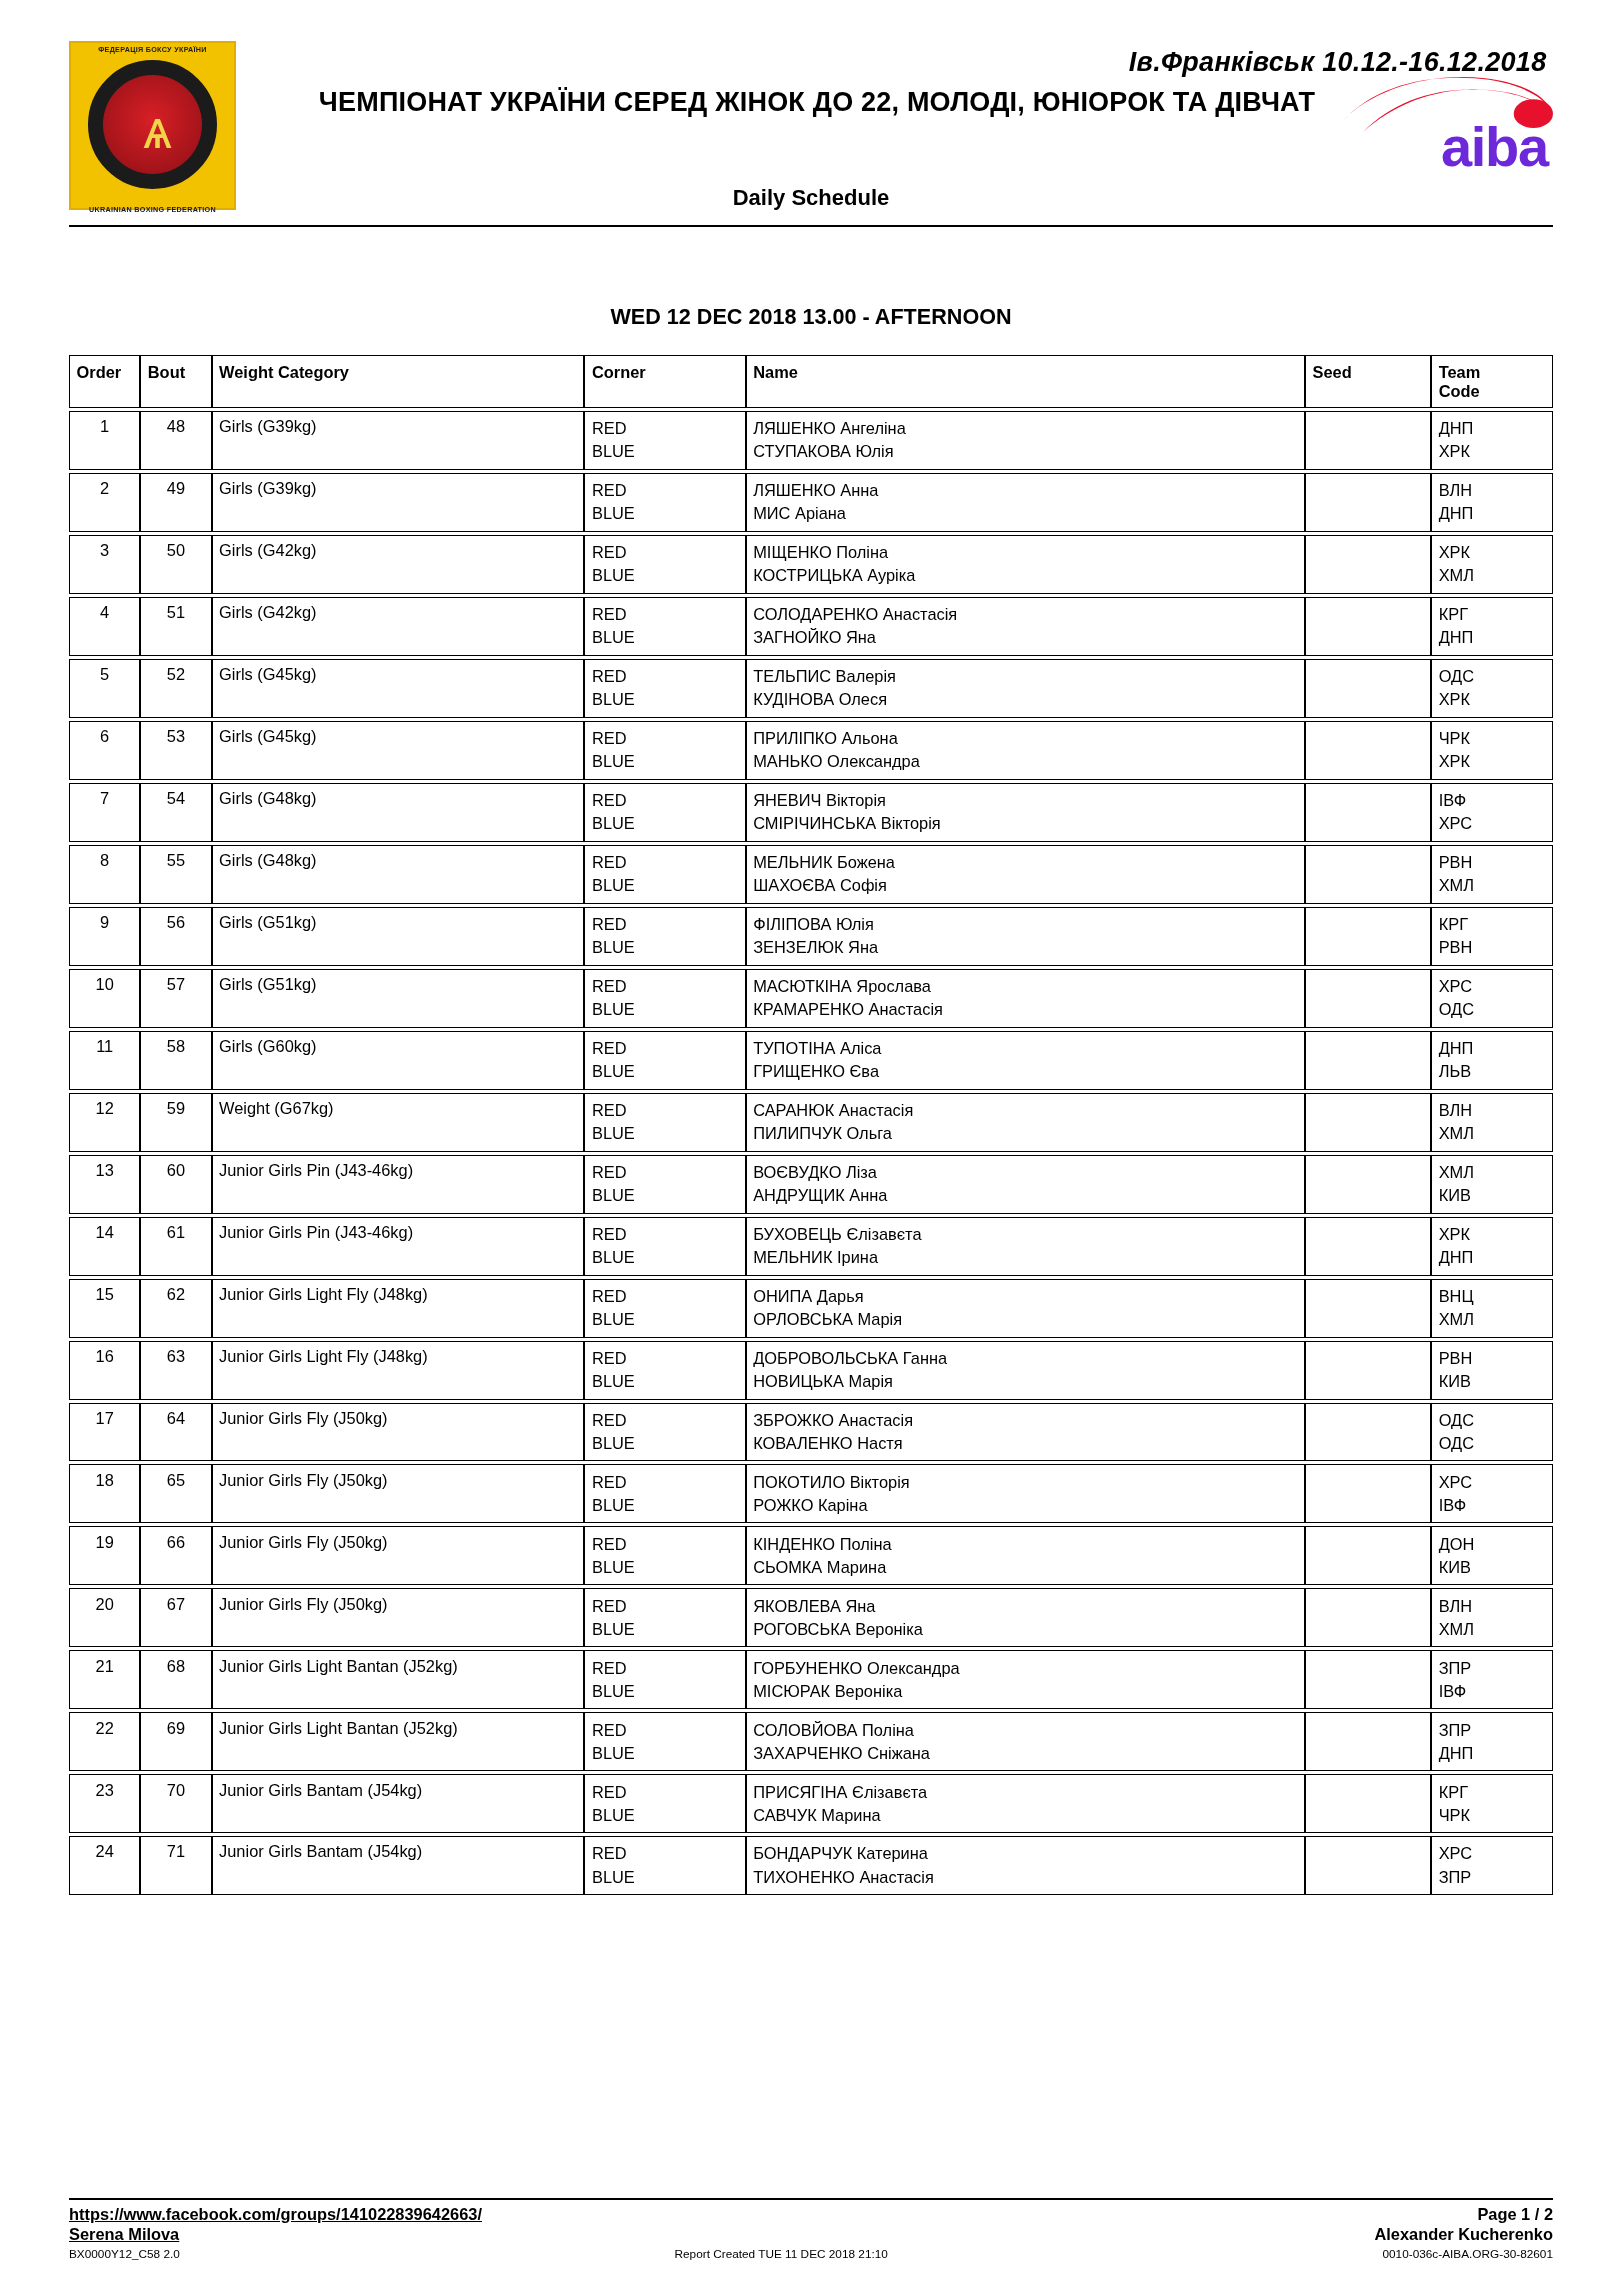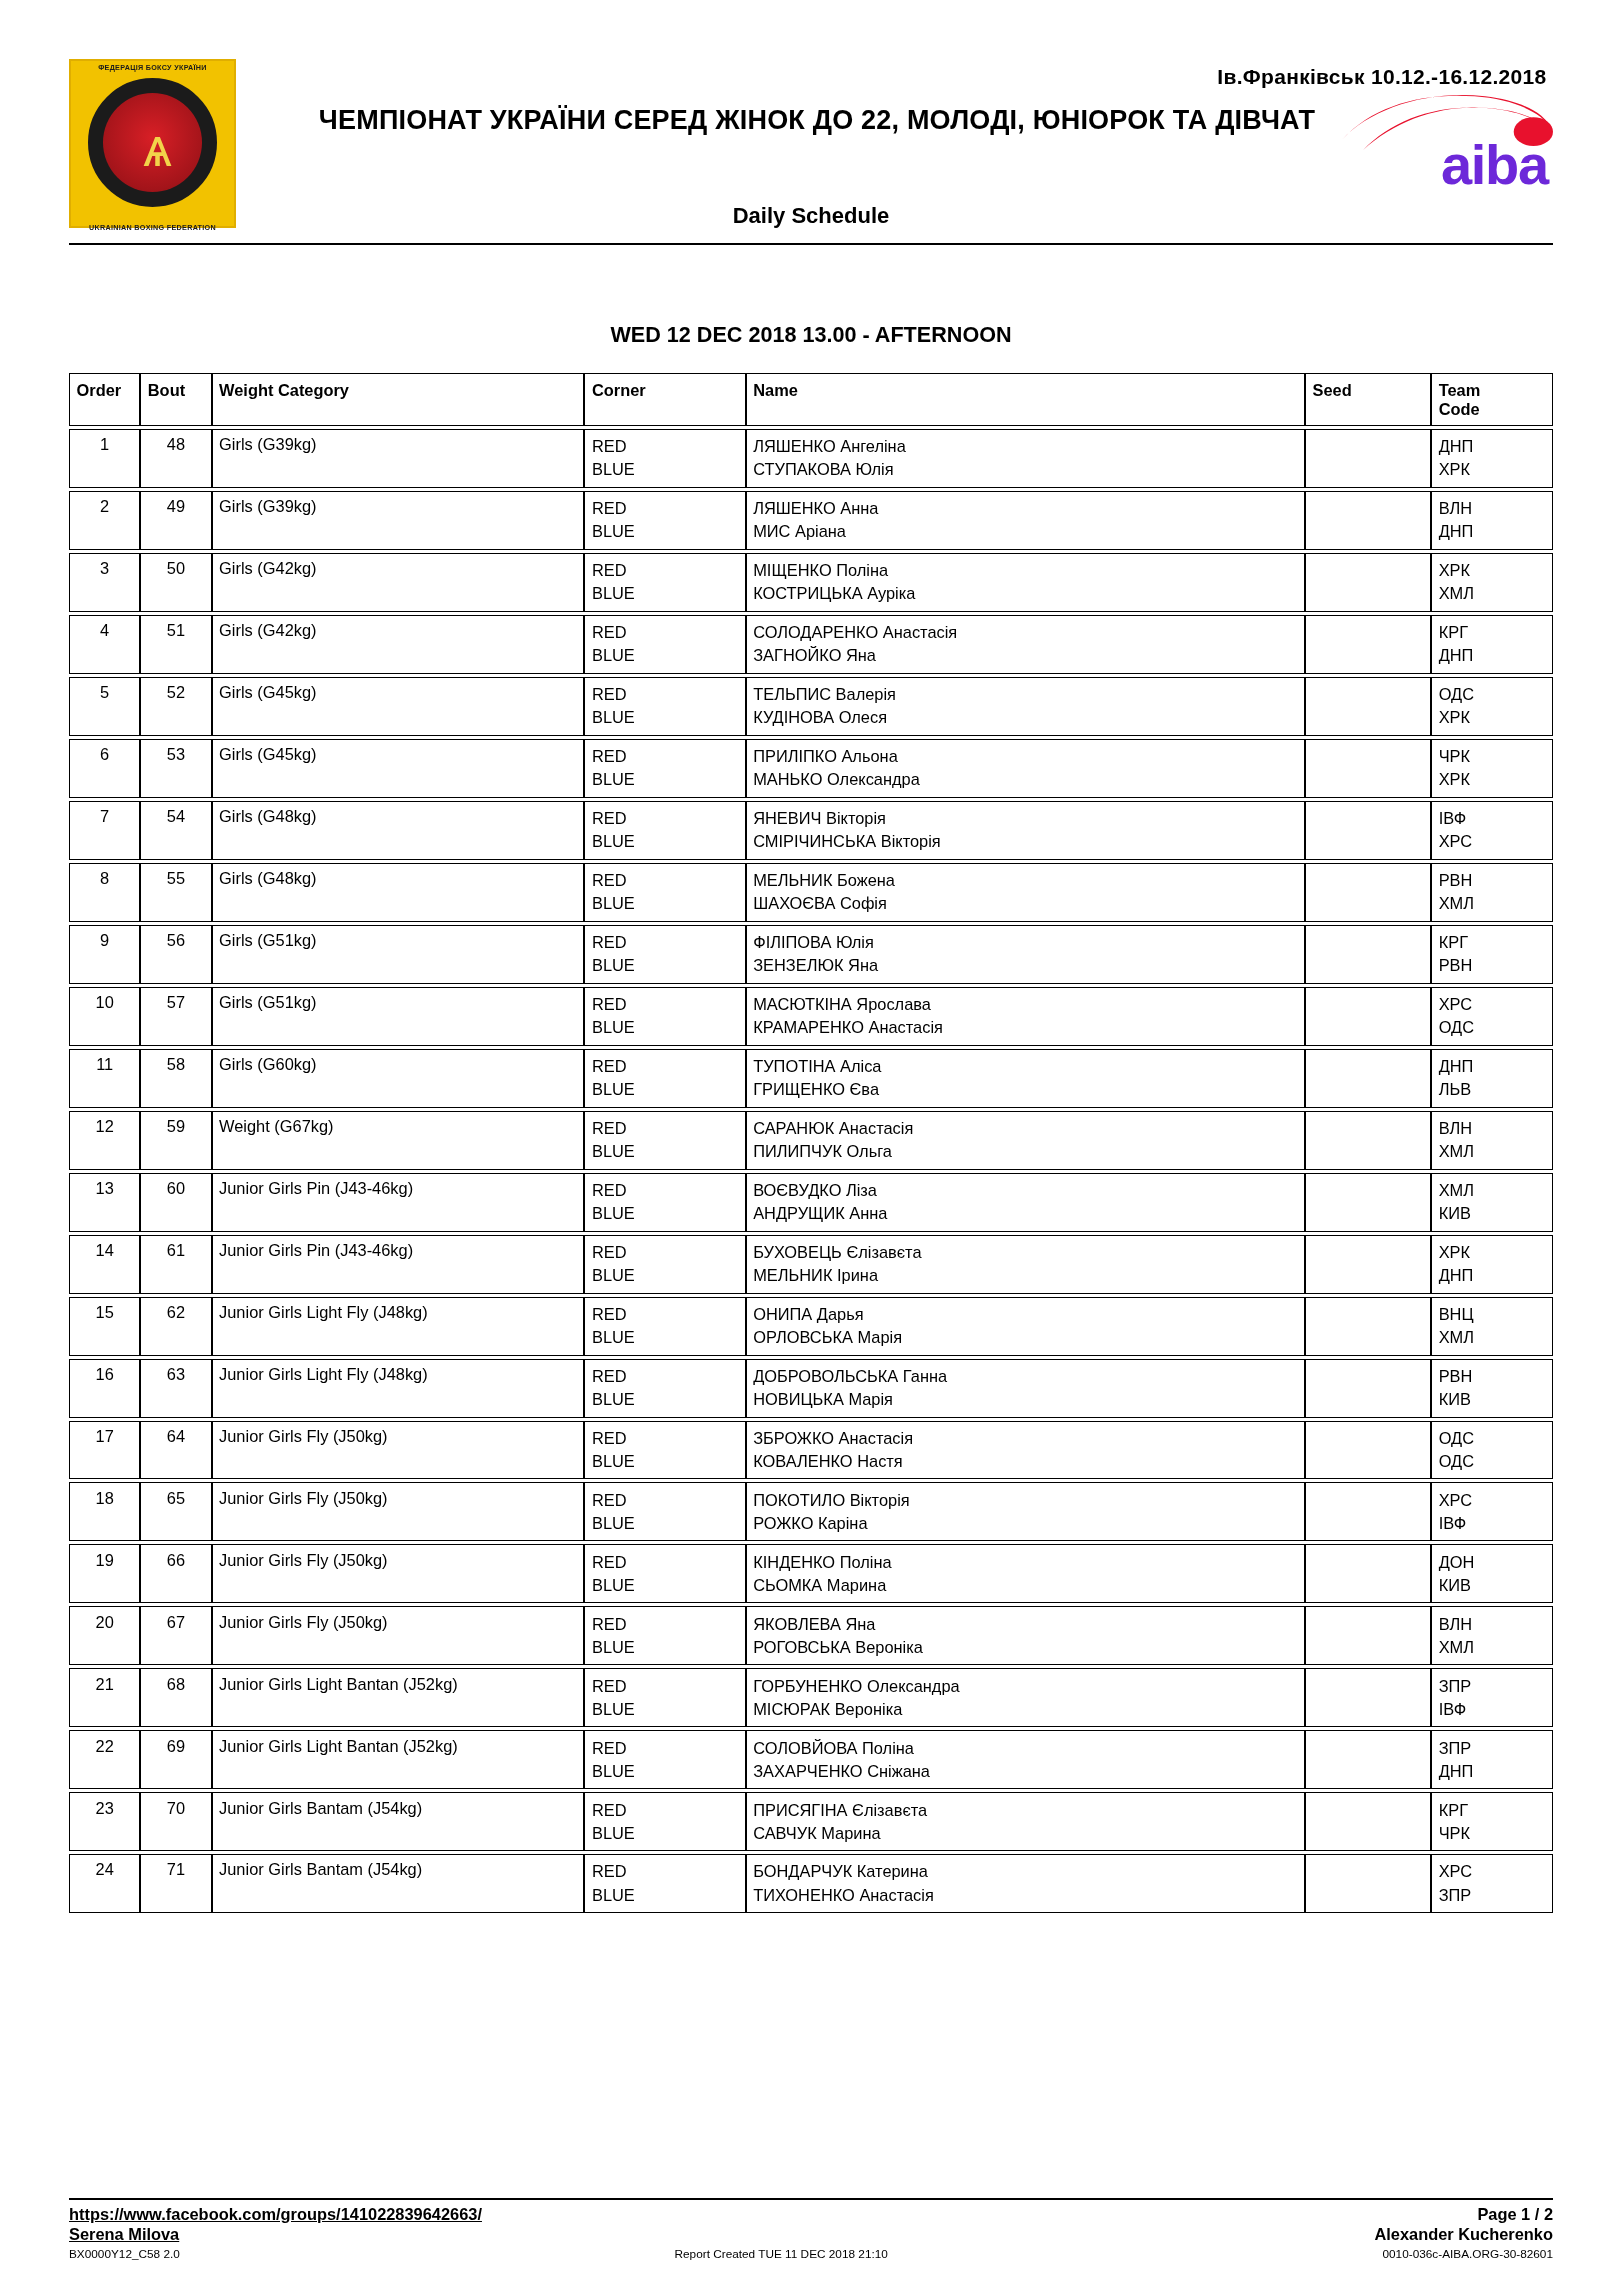--- a/index.html
+++ b/index.html
@@ -12,21 +12,21 @@
     height: 2295px;
     font-family: "Liberation Sans", sans-serif;
     color: #000000;
     -webkit-font-smoothing: antialiased;
   }
   .page {
     position: relative;
     width: 1622px;
     height: 2295px;
     box-sizing: border-box;
-    padding: 47px 69px 0 69px;
+    padding: 29px 69px 0 69px;
   }
 
   
   .header {
     position: relative;
     height: 196px;
   }
   .logo-left {
     position: absolute;
     left: 0;
@@ -83,22 +83,23 @@
   .header-center {
     position: absolute;
     left: 0;
     right: 0;
     top: 0;
   }
   .event-dateline {
     position: absolute;
     right: 6.5px;
     top: 18.3px;
-    font-size: 21px;
-    font-weight: bold;
+    font-size: 27px;
+    font-weight: bold;
+    font-style: italic;
     letter-spacing: 0.3px;
   }
   .event-title {
     position: absolute;
     left: 12px;
     right: 0;
     top: 58px;
     text-align: center;
     font-size: 27px;
     font-weight: bold;

